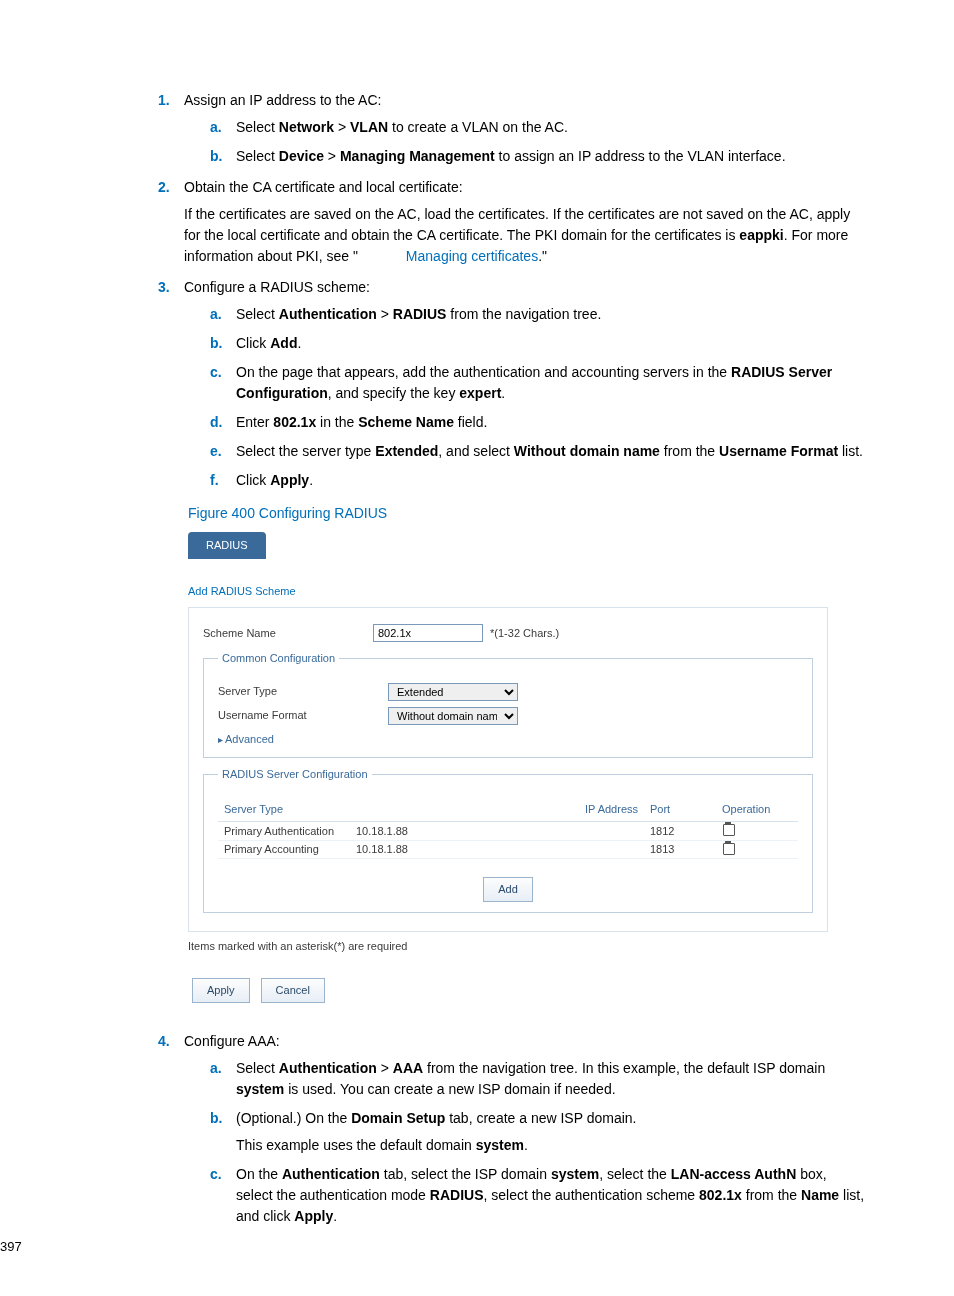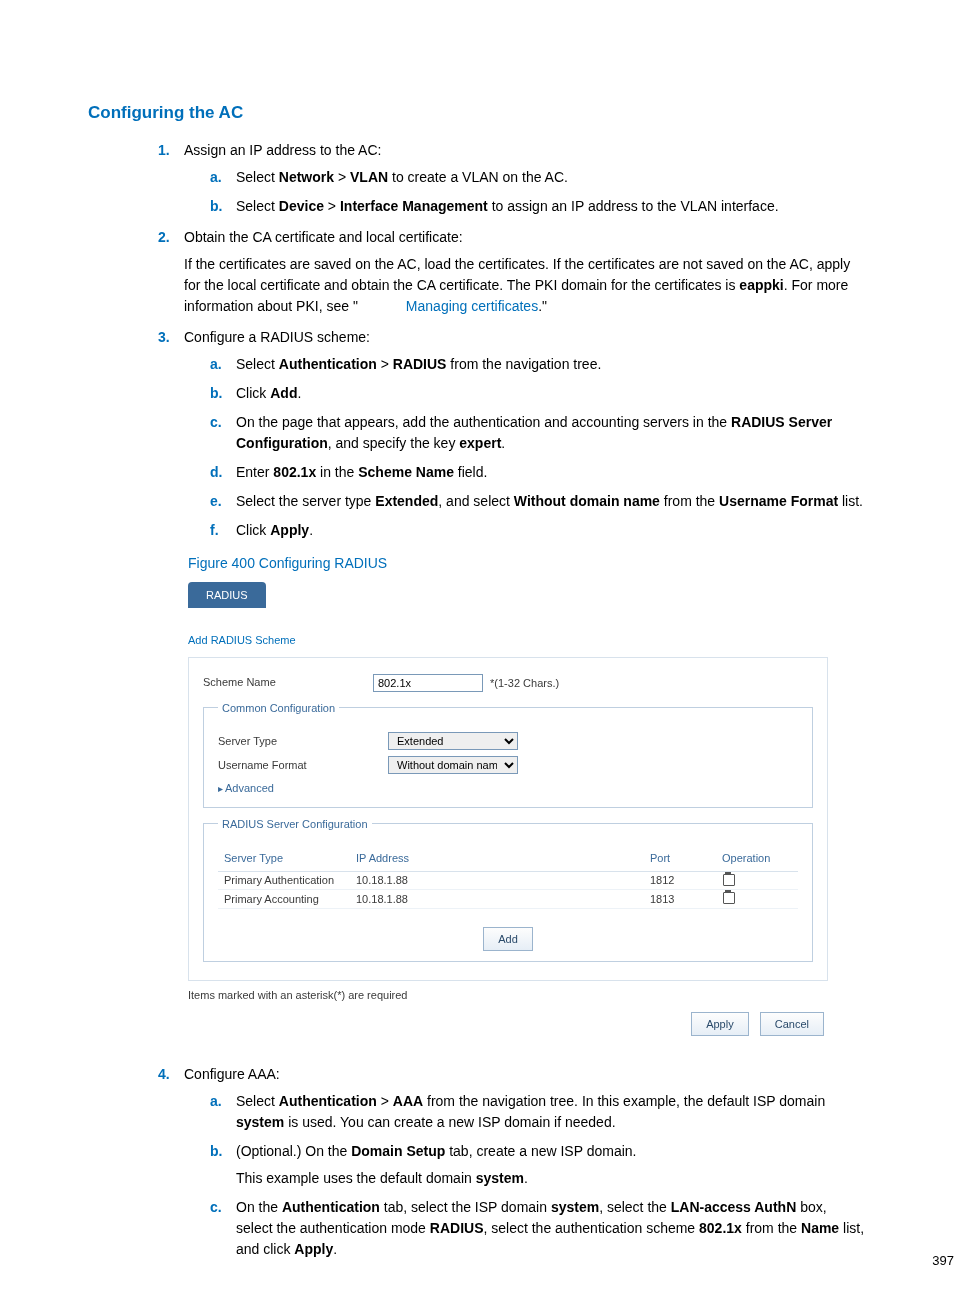--- a/index.html
+++ b/index.html
@@ -74,21 +74,21 @@
   .row .val input[type="text"] { width:110px; }
   .row .val select { width:130px; }
   .hint { margin-left:4px; }
   .adv { color:#3a6a9a; }
   .adv::before { content:"▸"; color:#3a6a9a; margin-right:2px; font-size:10px; }
   table.srv { width:100%; border-collapse:collapse; margin-top:4px; }
   table.srv th {
     font-weight:normal; color:#3a6a9a; font-size:11px;
     border-bottom:1px solid #d8e2ec; padding:4px 6px; text-align:left;
   }
-  table.srv th.center { text-align:left; }
+  table.srv th.center { text-align:right; }
   table.srv td {
     border-bottom:1px solid #edf2f7; padding:0 6px; font-size:11px;margin-top:20px;
   }
   .trash {
     display:inline-block; width:12px; height:13px; position:relative;
   }
   .trash::before {
     content:""; position:absolute; top:2px; left:1px; width:10px; height:10px;
     border:1px solid #555; border-radius:1px;
   }
@@ -96,47 +96,46 @@
     content:""; position:absolute; top:0; left:3px; width:6px; height:2px;
     background:#555;
   }
   .btn {
     display:inline-block; padding:3px 14px; font-size:11px;
     background:linear-gradient(#fdfdfd,#e6eef6);
     border:1px solid #9bb4cd; color:#2a4a6a; cursor:pointer;
   }
   .center { text-align:center; }
   .note { margin:6px 0 0 0; }
-  .btnrow { text-align:right; margin:8px 0 0 0; }
+  .btnrow { text-align:left; margin:24px 0 0 0; }
   .btnrow .btn { margin:0 4px; }
 
   .pagenum {
-    position:absolute; bottom:40px; left:0; right:0; text-align:right; font-size:13px;
+    position:absolute; bottom:40px; left:0; right:0; text-align:left; font-size:13px;
   }
 </style>
 </head>
 <body>
 
 <div class="page">
 
-  <h4>Configuring the AC</h4>
 
   <ol class="main">
 
     <li>
       <span class="num">1.</span>
       <span>Assign an IP address to the AC:</span>
       <ol class="sub">
         <li>
           <span class="ltr">a.</span>
           <span>Select </span><span class="bold">Network</span><span> &gt; </span><span class="bold">VLAN</span><span> to create a VLAN on the AC.</span>
         </li>
         <li>
           <span class="ltr">b.</span>
-          <span>Select </span><span class="bold">Device</span><span> &gt; </span><span class="bold">Interface Management</span><span> to assign an IP address to the VLAN interface.</span>
+          <span>Select </span><span class="bold">Device</span><span> &gt; </span><span class="bold">Managing Management</span><span> to assign an IP address to the VLAN interface.</span>
         </li>
       </ol>
     </li>
 
     <li>
       <span class="num">2.</span>
       <span>Obtain the CA certificate and local certificate:</span>
       <div style="margin-top:6px;">
         <span>If the certificates are saved on the AC, load the certificates. If the certificates are not saved on the AC, apply for the local certificate and obtain the CA certificate. The PKI domain for the certificates is </span><span class="bold">eappki</span><span>. For more information about PKI, see "</span><span class="link">Managing certificates</span><span>."</span>
       </div>

